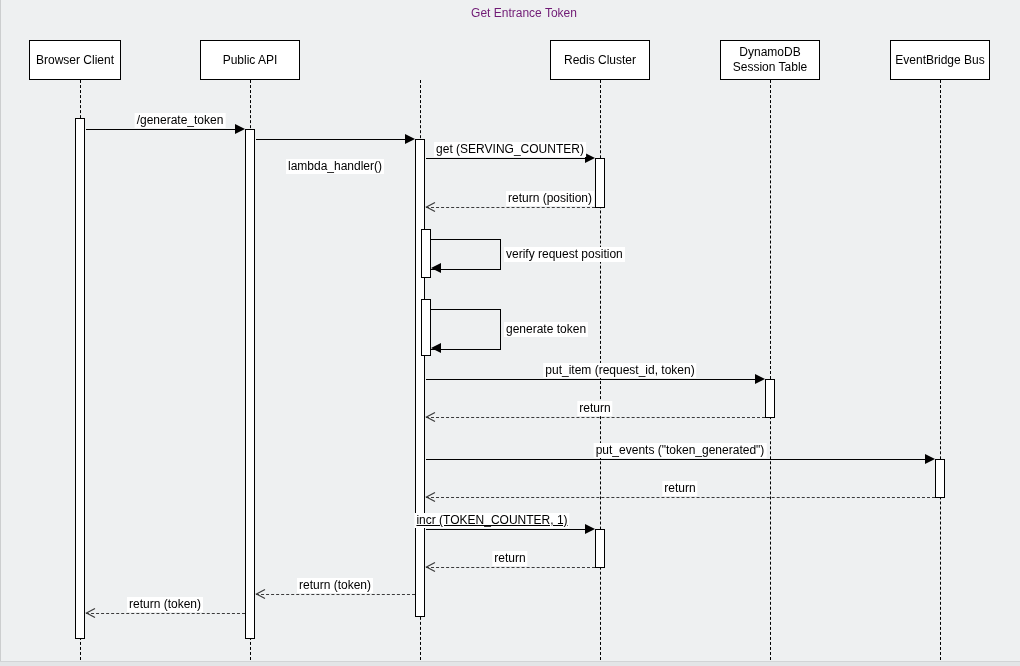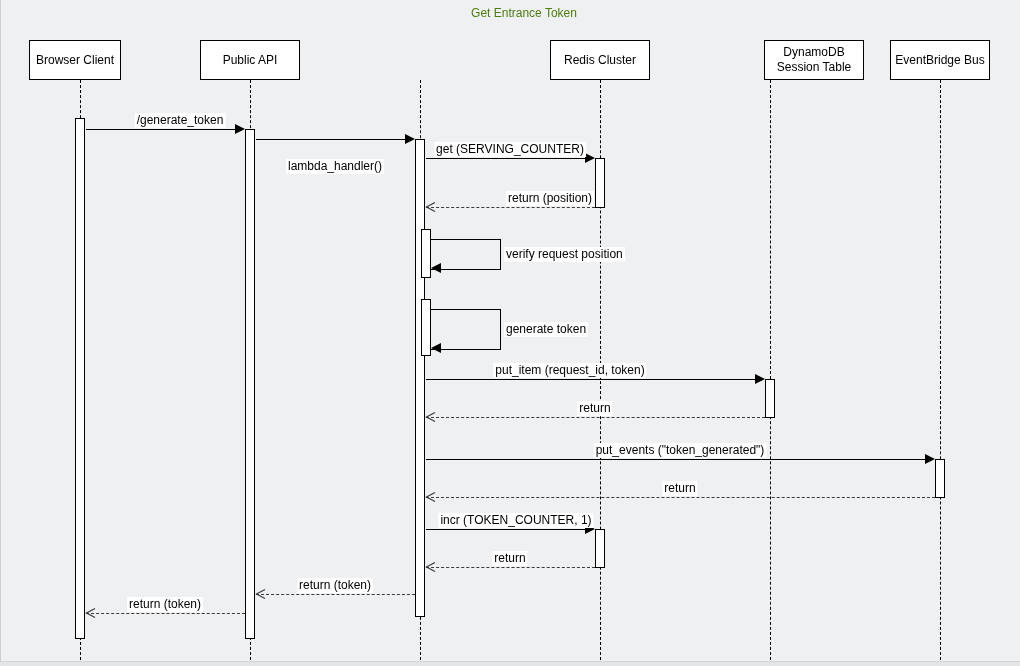--- a/index.html
+++ b/index.html
@@ -7,21 +7,21 @@
     width:1020px;height:666px;overflow:hidden;
     background:#eef0f1;
     font-family:"Liberation Sans","DejaVu Sans",sans-serif;
     position:relative;
   }
   .canvas{position:absolute;left:0;top:0;width:1020px;height:666px;}
   .window-edge{position:absolute;left:0;top:0;width:1px;height:666px;background:rgba(0,0,0,0.14);}
   .bottom-strip{position:absolute;left:0;top:661px;width:1020px;height:5px;background:#e3e5e7;border-top:1px solid #d2d4d6;}
   .title{
     position:absolute;left:524px;top:6px;transform:translateX(-50%);
-    font-size:12px;color:#4d7c0f;white-space:nowrap;
+    font-size:12px;color:#701a75;white-space:nowrap;
   }
   .box{
     position:absolute;background:#ffffff;border:1px solid #000;
     display:flex;align-items:center;justify-content:center;
     font-size:12px;line-height:15px;color:#000;text-align:center;
     box-sizing:border-box;
   }
   .box span{white-space:pre-line;}
   .lifeline{position:absolute;width:0;border-left:1px dashed #000;}
   .bar{position:absolute;width:10px;background:#ffffff;border:1px solid #000;box-sizing:border-box;}
@@ -58,21 +58,21 @@
 
   <div class="box" style="left:29px;top:40px;width:92px;height:40px;">
       <span>Browser Client</span>
     </div>
   <div class="box" style="left:200px;top:40px;width:100px;height:40px;">
       <span>Public API</span>
     </div>
   <div class="box" style="left:550px;top:40px;width:100px;height:40px;align-items:center;">
       <span>Redis Cluster</span>
     </div>
-  <div class="box" style="left:720px;top:40px;width:100px;height:40px;margin-left:44px;">
+  <div class="box" style="left:720px;top:40px;width:100px;height:40px;">
       <span>DynamoDB
 Session Table</span>
     </div>
   <div class="box" style="left:890px;top:40px;width:100px;height:40px;">
       <span>EventBridge Bus</span>
     </div>
 
   <div class="bar" style="left:75px;top:118px;height:521px;"></div>
   <div class="bar" style="left:245px;top:129px;height:510px;"></div>
   <div class="bar" style="left:415px;top:139px;height:478px;"></div>
@@ -104,41 +104,41 @@
   <div class="self-loop" style="left:431px;top:239px;width:69px;height:29px;"></div>
   <div class="tri-left" style="left:431px;top:263px;"></div>
   <div class="slabel" style="left:504px;top:247px;">verify request position</div>
 
   <div class="self-loop" style="left:431px;top:309px;width:69px;height:39px;"></div>
   <div class="tri-left" style="left:431px;top:343px;"></div>
   <div class="slabel" style="left:504px;top:322px;">generate token</div>
 
   <div class="msg-line" style="left:426px;top:379px;width:329px;"></div>
   <div class="tri-right" style="left:755px;top:374px;"></div>
-  <div class="mlabel" style="left:570px;top:363px;">put_item (request_id, token)</div>
+  <div class="mlabel" style="left:620px;top:363px;">put_item (request_id, token)</div>
 
   <div class="msg-line dashed" style="left:426px;top:417px;width:339px;"></div>
   <svg class="chevron" style="left:425px;top:411px;" viewBox="0 0 12 12">
       <polyline points="10,1.5 1.5,6 10,10.5" fill="none" stroke="#3b3b3b" stroke-width="1.2"></polyline>
     </svg>
   <div class="mlabel" style="left:595px;top:401px;">return</div>
 
   <div class="msg-line" style="left:426px;top:459px;width:499px;"></div>
   <div class="tri-right" style="left:925px;top:454px;"></div>
   <div class="mlabel" style="left:680px;top:443px;">put_events ("token_generated")</div>
 
   <div class="msg-line dashed" style="left:426px;top:497px;width:509px;"></div>
   <svg class="chevron" style="left:425px;top:491px;" viewBox="0 0 12 12">
       <polyline points="10,1.5 1.5,6 10,10.5" fill="none" stroke="#3b3b3b" stroke-width="1.2"></polyline>
     </svg>
   <div class="mlabel" style="left:680px;top:481px;">return</div>
 
   <div class="msg-line" style="left:426px;top:529px;width:159px;"></div>
   <div class="tri-right" style="left:585px;top:524px;"></div>
-  <div class="mlabel" style="left:516px;top:513px;">incr (TOKEN_COUNTER, 1)</div>
+  <div class="mlabel" style="left:492px;top:513px;text-decoration:underline;">incr (TOKEN_COUNTER, 1)</div>
 
   <div class="msg-line dashed" style="left:426px;top:567px;width:169px;"></div>
   <svg class="chevron" style="left:425px;top:561px;" viewBox="0 0 12 12">
       <polyline points="10,1.5 1.5,6 10,10.5" fill="none" stroke="#3b3b3b" stroke-width="1.2"></polyline>
     </svg>
   <div class="mlabel" style="left:510px;top:551px;">return</div>
 
   <div class="msg-line dashed" style="left:256px;top:594px;width:159px;"></div>
   <svg class="chevron" style="left:255px;top:588px;" viewBox="0 0 12 12">
       <polyline points="10,1.5 1.5,6 10,10.5" fill="none" stroke="#3b3b3b" stroke-width="1.2"></polyline>

